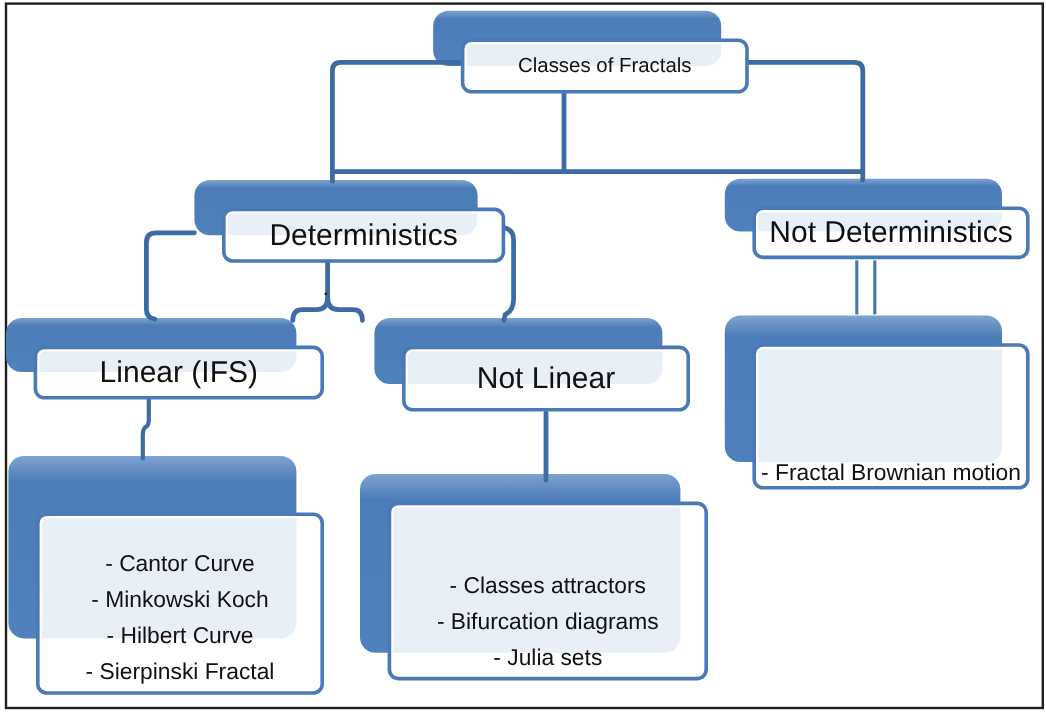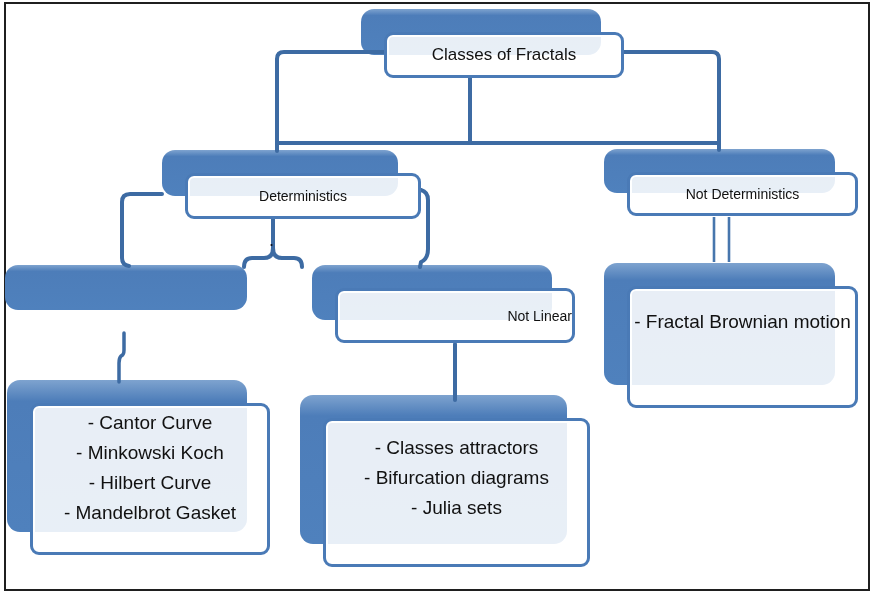--- a/index.html
+++ b/index.html
@@ -23,22 +23,22 @@
   .front{
     position:absolute;
     border:3.5px solid #4a7ab6;
     border-radius:9px;
     background:rgba(255,255,255,0.87);
     box-shadow:inset 0 0 0 2px rgba(255,255,255,0.95);
     box-sizing:border-box;
     display:flex;align-items:center;justify-content:center;
     color:#111111;
   }
-  .front.title{font-size:14px;}
-  .front.list{flex-direction:column;justify-content:flex-start;font-size:19px;text-align:center;}
+  .front.title{font-size:25px;}
+  .front.list{flex-direction:column;justify-content:flex-end;font-size:19px;text-align:center;}
   .front.list .li{line-height:30px;white-space:nowrap;}
   .front.list .li.wrap{white-space:normal;line-height:21px;margin-top:8px;width:205px;}
   svg.wires{position:absolute;left:0;top:0;z-index:2;}
   .shadow{z-index:1;}
   .front{z-index:3;}
   .stray-dot{
     position:absolute;left:269px;top:230px;z-index:4;
     font-size:18px;color:#10121f;
   }
 </style>
@@ -81,30 +81,33 @@
   </div>
 
   <div class="front title" style="left:185px;top:173px;width:236px;height:46px;">
     <span>Deterministics</span>
   </div>
 
   <div class="front title" style="left:627px;top:172px;width:231px;height:44px;">
     <span>Not Deterministics</span>
   </div>
 
+  <div class="front title" style="left:28px;top:288px;width:242px;height:45px;">
+    <span>Linear (IFS)</span>
+  </div>
 
-  <div class="front title" style="left:335px;top:288px;width:240px;height:55px;justify-content:flex-end;">
+  <div class="front title" style="left:335px;top:288px;width:240px;height:55px;">
     <span>Not Linear</span>
   </div>
 
-  <div class="front list" style="left:30px;top:403px;width:240px;height:152px;padding-top:2px;">
+  <div class="front list" style="left:30px;top:427px;width:240px;height:152px;padding-top:2px;">
     <div class="li">- Cantor Curve</div>
     <div class="li">- Minkowski Koch</div>
     <div class="li">- Hilbert Curve</div>
-    <div class="li">- Mandelbrot Gasket</div>
+    <div class="li">- Sierpinski Fractal</div>
   </div>
 
   <div class="front list" style="left:323px;top:418px;width:267px;height:149px;padding-top:12px;">
     <div class="li">- Classes attractors</div>
     <div class="li">- Bifurcation diagrams</div>
     <div class="li">- Julia sets</div>
   </div>
 
   <div class="front list" style="left:627px;top:286px;width:231px;height:122px;padding-top:22px;">
     <div class="li" style="line-height:21px;">- Fractal Brownian motion</div>

